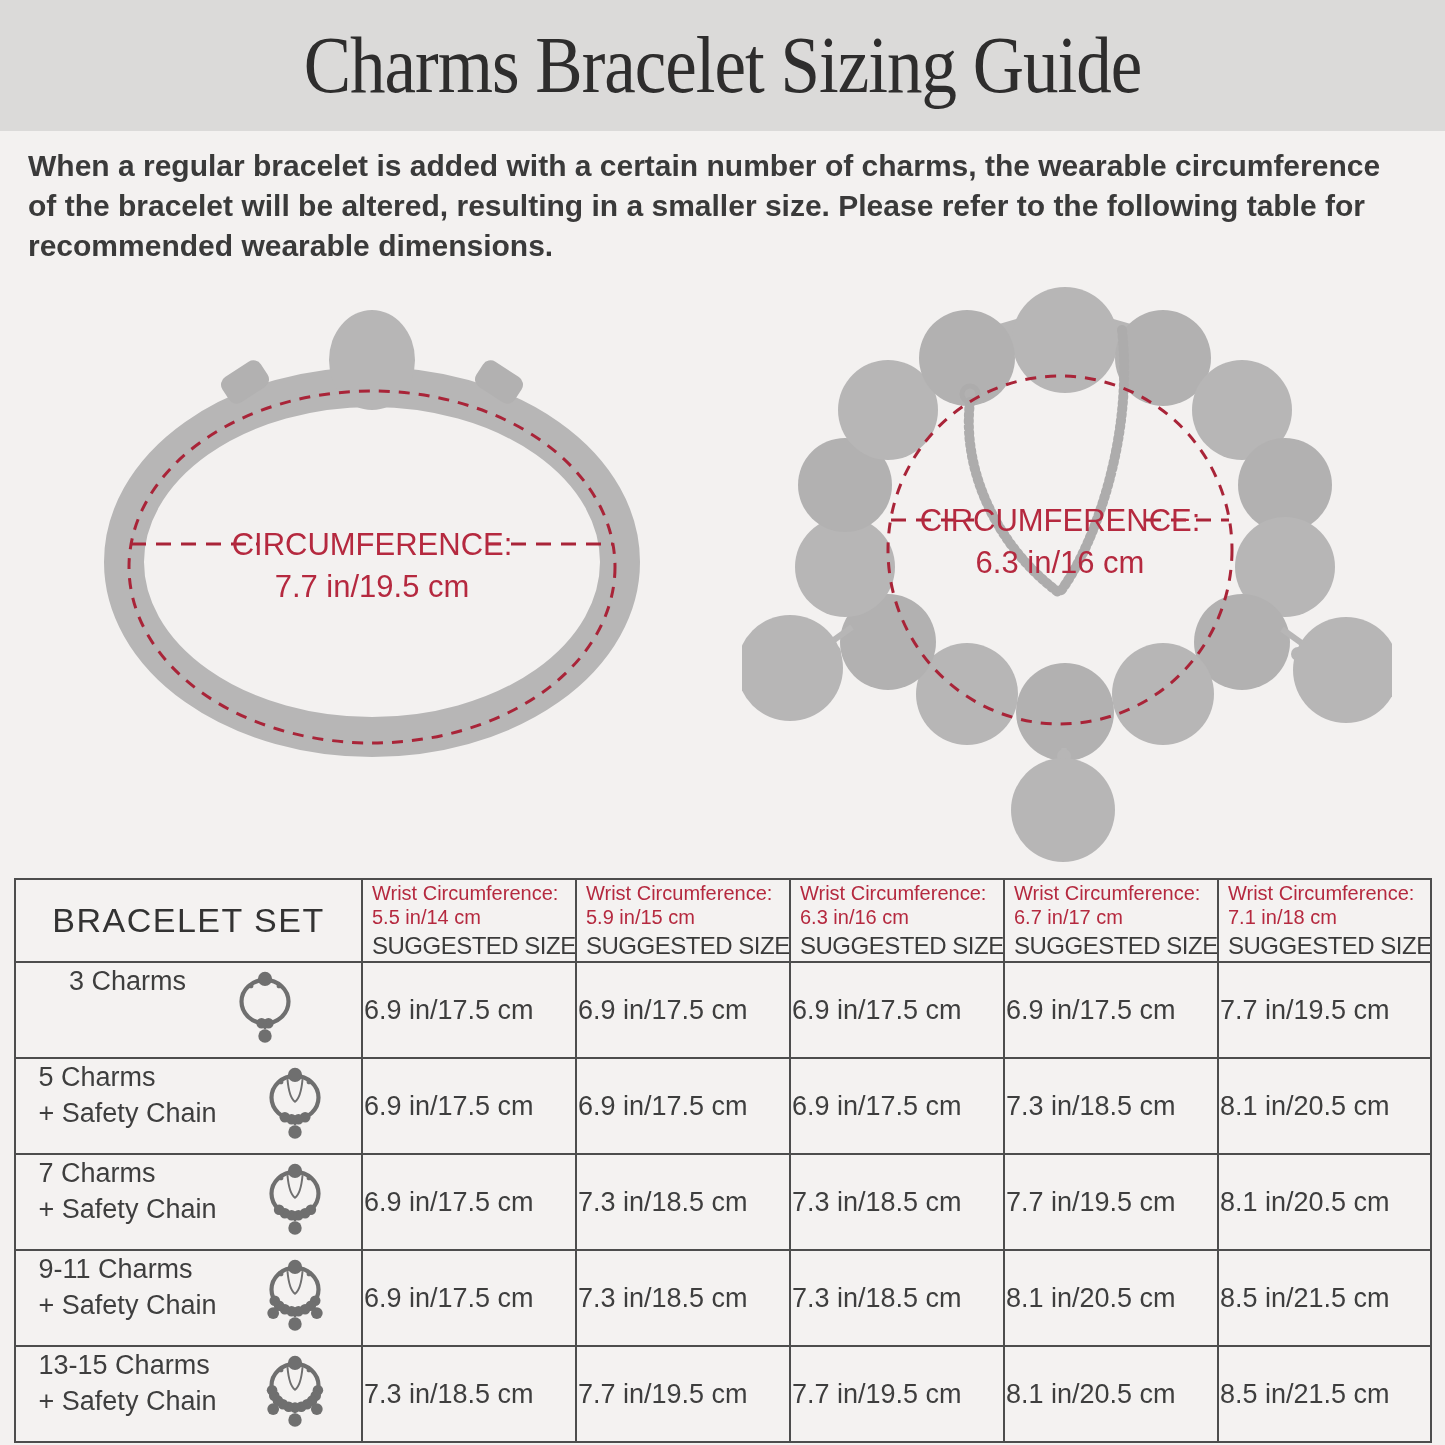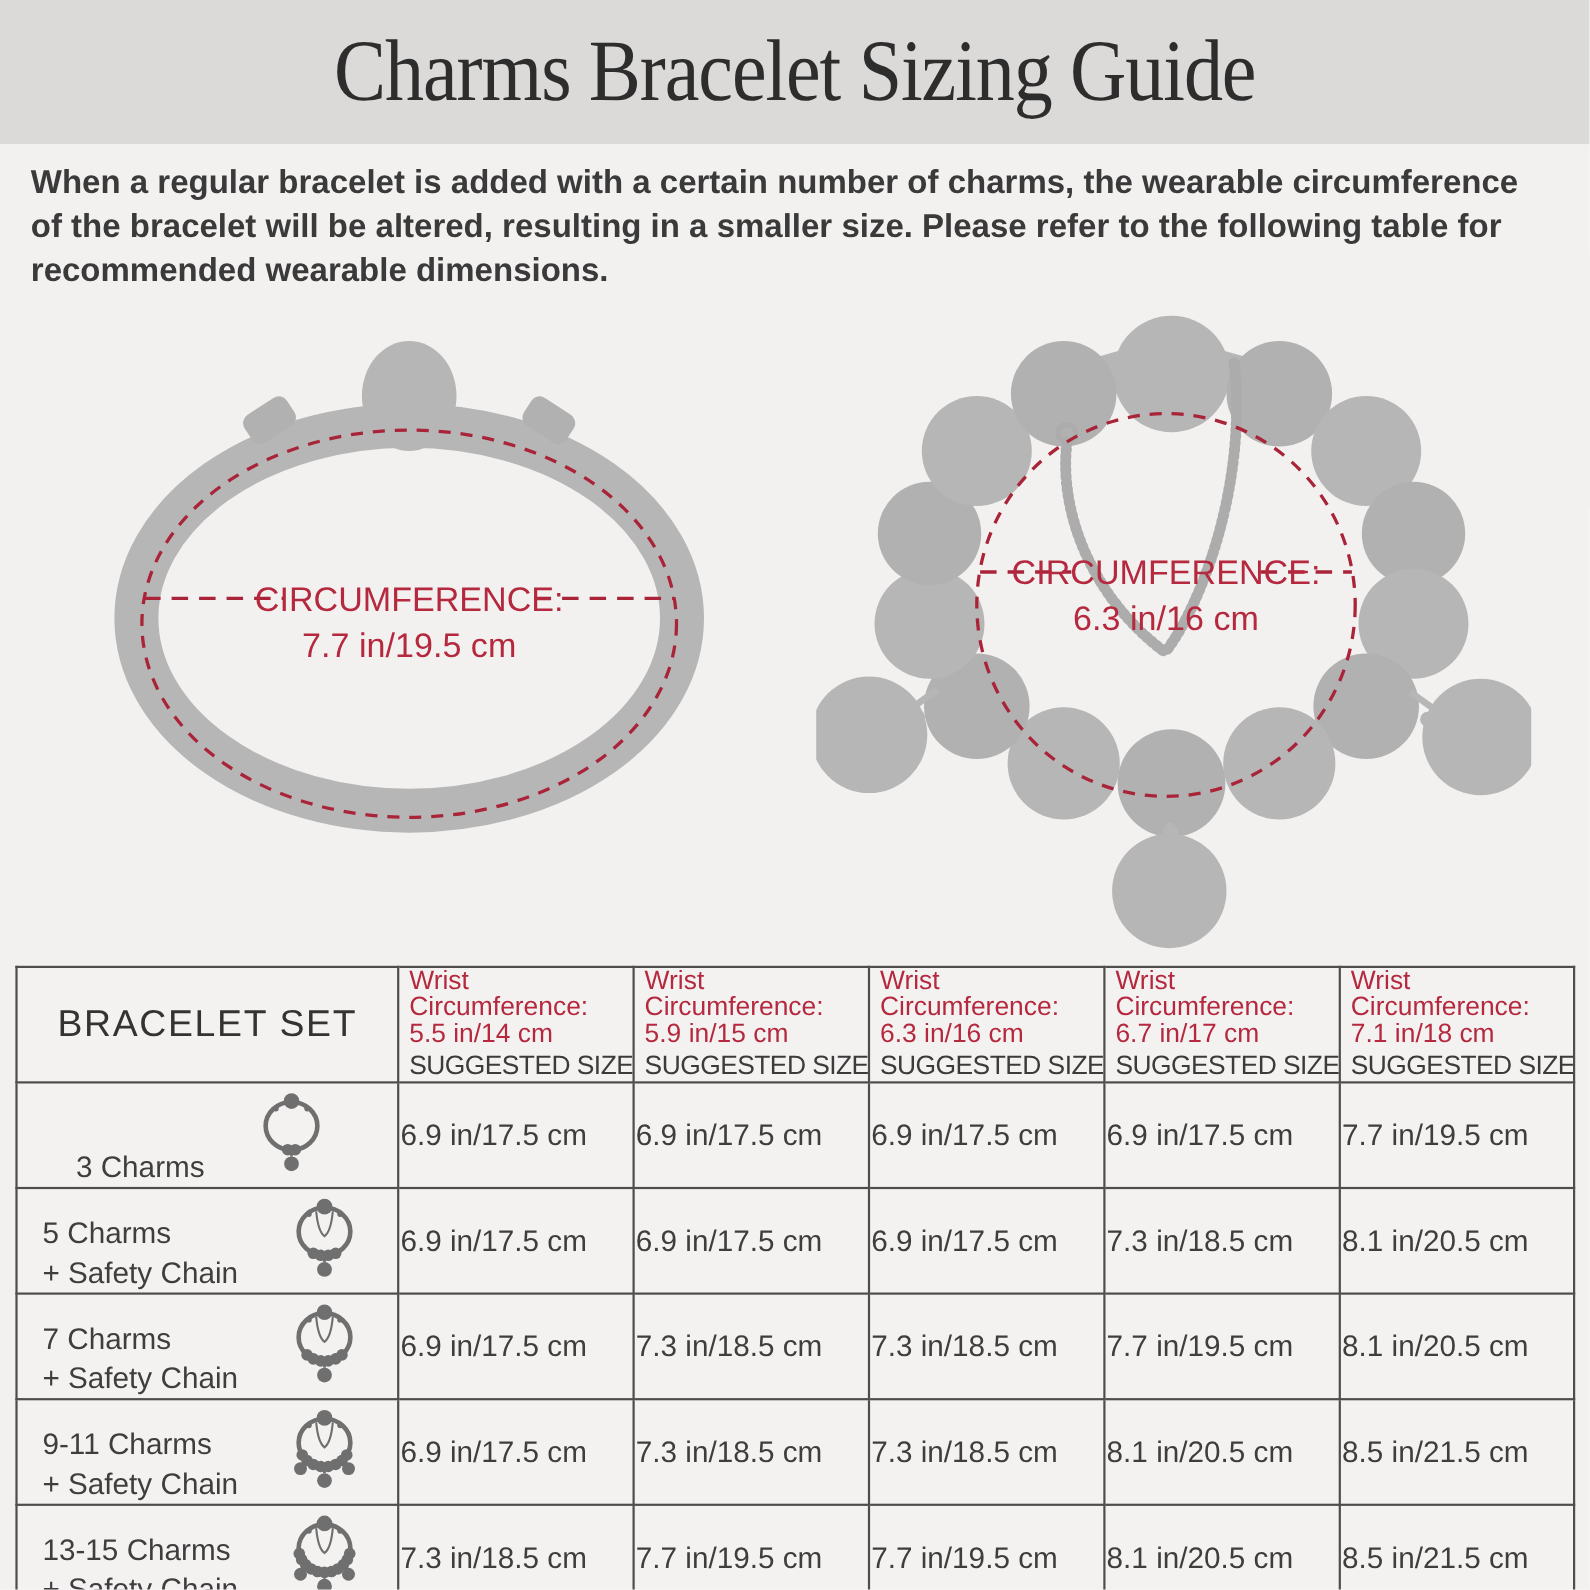--- a/index.html
+++ b/index.html
@@ -23,26 +23,26 @@
   svg text.circ{font-family:"Liberation Sans",sans-serif;fill:#b5293f;}
 
   
   table.sizing{position:absolute;left:14px;top:878px;width:1418px;border-collapse:collapse;
                table-layout:fixed;background:#f4f2f1;}
   table.sizing td,table.sizing th{border:2px solid #4d4d4d;vertical-align:middle;
                font-weight:normal;overflow:hidden;}
   thead tr{height:83px;}
   tbody tr{height:94px;}
   th.wcol{text-align:left;padding:0 4px 0 9px;}
-  .wl{color:#b5293f;font-size:24px;line-height:24px;}
+  .wl{color:#b5293f;font-size:20px;line-height:24px;}
   .sl{color:#3b3b3b;font-size:24px;letter-spacing:-0.5px;margin-top:3px;white-space:nowrap;}
   th.set-h{text-align:center;font-size:34px;letter-spacing:1.5px;color:#333;}
   td.val{text-align:left;font-size:27px;color:#3e3e3e;margin-left:41px;}
   td.set-cell{padding:0;}
-  .set-wrap{display:flex;align-items:flex-end;justify-content:center;gap:36px;}
+  .set-wrap{display:flex;align-items:flex-start;justify-content:center;gap:36px;}
   .set-label{font-size:27px;line-height:36px;color:#3e3e3e;text-align:left;}
   .set-icon svg{display:block;width:86px;height:94px;}
 </style>
 </head>
 <body>
 
 <div class="page">
 
   <div class="band">
     <div class="title">Charms Bracelet Sizing Guide</div>

